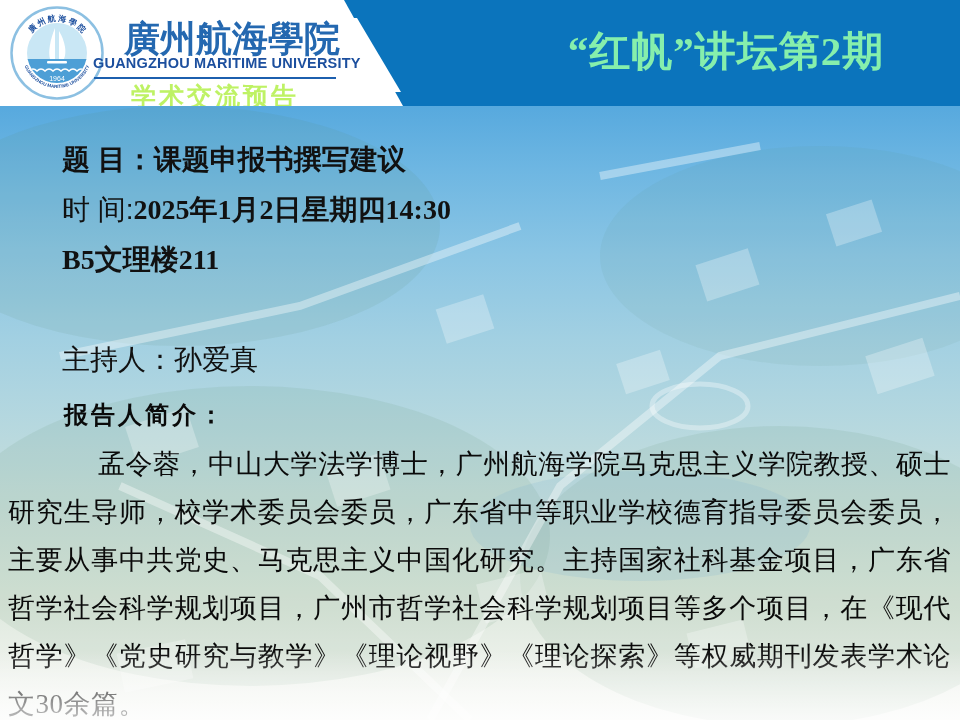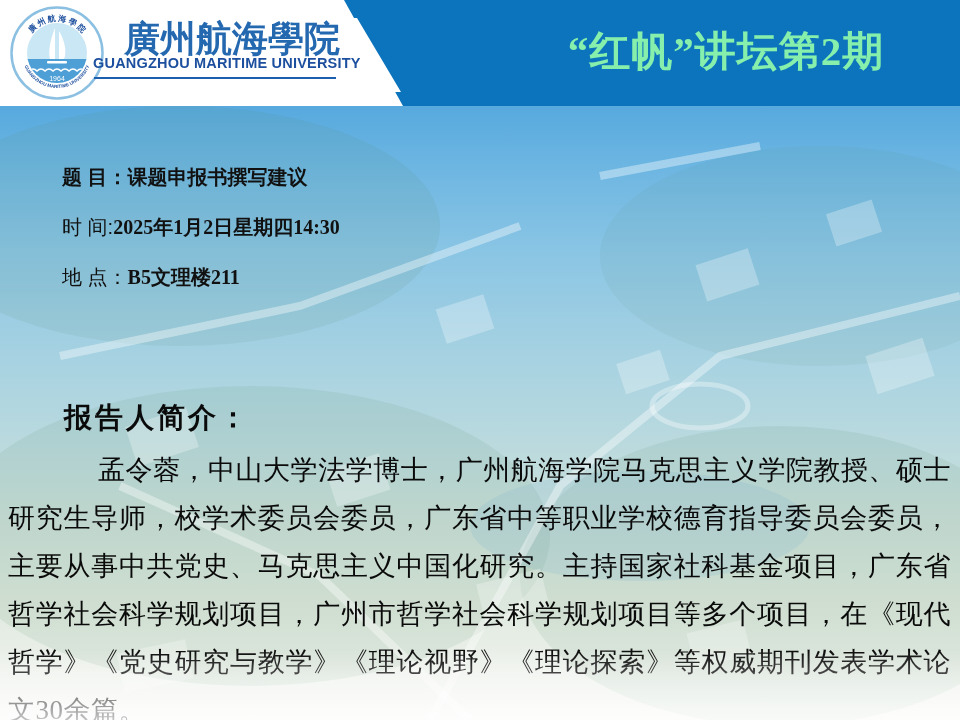--- a/index.html
+++ b/index.html
@@ -29,48 +29,48 @@
     font-family:"Liberation Serif","DejaVu Serif",serif;
     font-size:36px; font-weight:700; color:#2468b0; white-space:nowrap;margin-top:7px;
   }
   .brand-en {
     position:absolute; left:93px; top:55px; width:247px; text-align:center;
     font-size:14.5px; font-weight:700; color:#1c4f9e; letter-spacing:0.2px; white-space:nowrap;
   }
   .brand-divider { position:absolute; left:94px; top:77px; width:242px; height:2px; background:#1c5fae; }
   .brand-subtitle {
     position:absolute; left:94px; top:80px; width:242px; text-align:center;
-    font-size:25px; font-weight:700; color:#ffffff; letter-spacing:3px; white-space:nowrap;
+    font-size:25px; font-weight:700; color:#bef264; letter-spacing:3px; white-space:nowrap;
   }
 
   
   .body {
     position:absolute; left:0; top:106px; width:960px; height:614px;
     background:linear-gradient(180deg,
       #57a9de 0%, #6db6e2 10%, #8ac5e4 24%, #a2d0e2 38%,
       #b6d8df 52%, #cadfda 66%, #dde8dd 80%, #eef2ec 92%, #f7f8f5 100%);
   }
   .bg-art { position:absolute; left:0; top:0; width:960px; height:614px; pointer-events:none; }
   .body-fade {
     position:absolute; left:0; bottom:0; width:960px; height:70px;
     background:linear-gradient(180deg, rgba(255,255,255,0) 0%, rgba(255,255,255,0.75) 100%);
     pointer-events:none;
   }
 
   .details { position:relative; padding:35px 20px 0 62px; }
-  .row { display:flex; align-items:flex-end; height:50px; font-size:20px; color:#111; white-space:nowrap; }
+  .row { display:flex; align-items:flex-start; height:50px; font-size:28px; color:#111; white-space:nowrap; }
   .row .label { font-family:"Liberation Sans","DejaVu Sans",sans-serif; }
   .row.bold { font-weight:700; }
   .row .value { font-family:Liberation Sans, sans-serif; }
   .row .value.serif { font-family:"Liberation Serif","DejaVu Serif",serif;font-weight:bold; }
 
   .bio { position:relative; margin-top:8px; }
   .bio-heading {
     margin-left:64px; font-family:"Liberation Serif","DejaVu Serif",serif;
-    font-size:28px; font-weight:700; color:#0a0a0a; letter-spacing:3px;
+    font-size:24px; font-weight:700; color:#0a0a0a; letter-spacing:3px;
   }
   .bio-text {
     margin:9px 9px 0 8px;
     font-family:"Liberation Serif","DejaVu Serif",serif;
     font-size:27px; line-height:48px; color:#0a0a0a;
     text-align:justify; text-indent:90px; letter-spacing:0.5px;
   }
 </style>
 </head>
 <body>
@@ -149,26 +149,27 @@
     <div class="details">
       <div class="row bold">
         <span class="label">题 目：</span>
         <span class="value">课题申报书撰写建议</span>
       </div>
       <div class="row">
         <span class="label">时 间: </span>
         <span class="value serif">2025年1月2日星期四14:30</span>
       </div>
       <div class="row">
-        <span class="label">地 点：</span>
         <span class="value serif">B5文理楼211</span>
       </div>
       <div class="row">
       </div>
       <div class="row">
+        <span class="label">主持人：</span>
+        <span class="value">孙爱真</span>
       </div>
     </div>
 
     <div class="bio">
       <div class="bio-heading">报告人简介：</div>
       <p class="bio-text">孟令蓉，中山大学法学博士，广州航海学院马克思主义学院教授、硕士研究生导师，校学术委员会委员，广东省中等职业学校德育指导委员会委员，主要从事中共党史、马克思主义中国化研究。主持国家社科基金项目，广东省哲学社会科学规划项目，广州市哲学社会科学规划项目等多个项目，在《现代哲学》《党史研究与教学》《理论视野》《理论探索》等权威期刊发表学术论文30余篇。</p>
     </div>
 
     <div class="body-fade"></div>
   </main>

